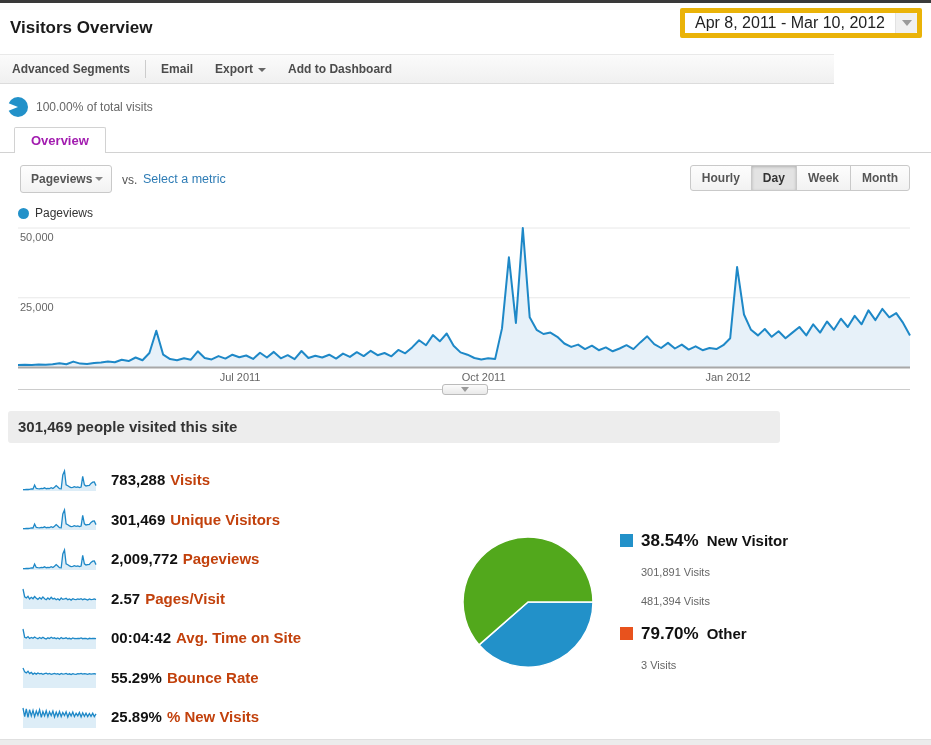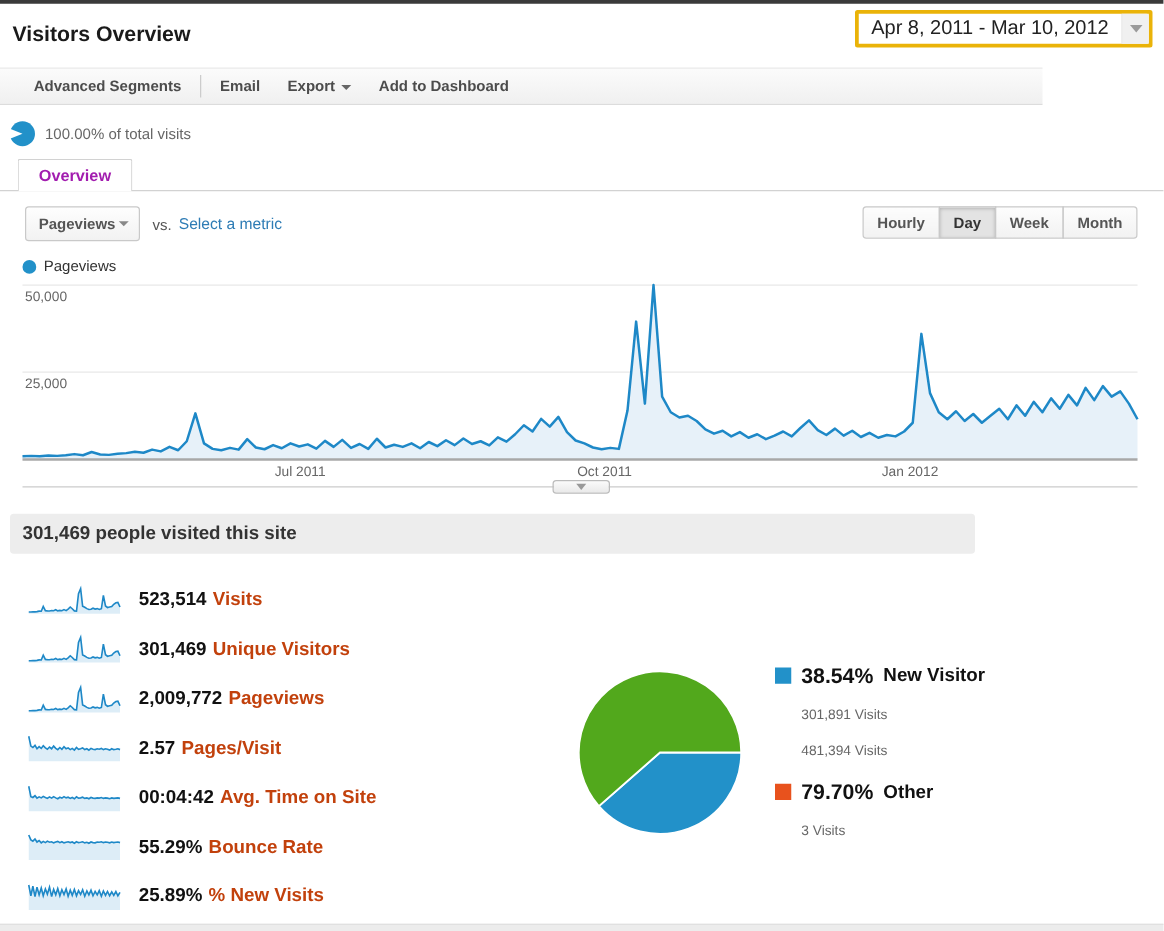--- a/index.html
+++ b/index.html
@@ -8,31 +8,31 @@
     position:relative; width:931px; height:745px; overflow:hidden;
     font-family:"Liberation Sans", sans-serif; background:#fff;
   }
   .topstrip { position:absolute; left:0; top:0; width:931px; height:3px; background:#3a3a3a; }
   .bottomstrip { position:absolute; left:0; top:739px; width:931px; height:6px; background:#ececec; border-top:1px solid #e0e0e0; }
 
   
   .page-title { position:absolute; left:10px; top:18px; font-size:17px; font-weight:bold; color:#1a1a1a; }
   .daterange {
     position:absolute; right:9px; top:8px; height:30px; display:flex; align-items:stretch;
-    background:#fff; border:3px solid #eab308; border-radius:2px; cursor:pointer;
+    background:#fff; border:5px solid #eab308; border-radius:2px; cursor:pointer;
   }
   .dr-text { padding:0 10px; font-size:16px; color:#222; display:flex; align-items:center; white-space:nowrap; }
   .dr-btn { width:22px; background:#f0f0f0; border-left:1px solid #e2e2e2; display:flex; align-items:center; justify-content:center; border-radius:0 2px 2px 0; }
   .tri-down { width:0; height:0; border-left:5px solid transparent; border-right:5px solid transparent; border-top:6px solid #9a9a9a; }
 
   
   .toolbar {
     position:absolute; left:0; top:54px; width:834px; height:30px;
     background:linear-gradient(#fbfbfb,#f0f0f0); border-top:1px solid #e9e9e9; border-bottom:1px solid #dcdcdc;
-    display:flex; align-items:center; padding-left:27px;
+    display:flex; align-items:center; padding-left:12px;
   }
   .tb-item { font-size:12px; font-weight:bold; color:#4c4c4c; cursor:pointer; white-space:nowrap; }
   .tb-sep { width:1px; height:18px; background:#ccc; margin:0 15px; }
   .tb-gap { width:22px; }
   .caret-sm { display:inline-block; width:0; height:0; border-left:4px solid transparent; border-right:4px solid transparent; border-top:4px solid #666; margin-left:5px; vertical-align:middle; }
 
   
   .seg-icon { position:absolute; left:8px; top:97px; width:20px; height:20px; border-radius:50%; background:#2291c9; }
   .seg-icon::after { content:''; position:absolute; left:0; top:50%; transform:translateY(-50%); width:0; height:0;
     border-top:4px solid transparent; border-bottom:4px solid transparent; border-left:10px solid #fff; }
@@ -174,21 +174,21 @@
   </div>
 
   <div class="summary-bar">301,469 people visited this site</div>
 
   <div class="metrics">
     <div class="metric-row">
       <svg class="spark" width="75" height="24" viewBox="0 0 75 24">
           <polygon points="1,23 1.0,21.6 2.7,21.6 4.3,21.4 6.0,21.5 7.6,21.3 9.3,20.9 11.0,21.0 12.6,17.1 14.3,20.5 15.9,20.7 17.6,20.8 19.3,20.4 20.9,20.6 22.6,19.8 24.2,20.7 25.9,20.3 27.5,20.6 29.2,19.7 30.9,20.5 32.5,19.3 34.2,17.6 35.8,19.0 37.5,20.7 39.2,20.9 40.8,7.0 42.5,3.0 44.1,16.9 45.8,17.8 47.5,18.9 49.1,19.6 50.8,19.4 52.4,18.6 54.1,19.3 55.8,18.9 57.4,19.6 59.1,19.0 60.7,8.3 62.4,16.8 64.0,18.0 65.7,17.6 67.4,17.3 69.0,15.4 70.7,14.2 72.3,14.0 74.0,17.6 74,23" fill="rgba(30,136,199,0.15)"></polygon>
           <polyline points="1.0,21.6 2.7,21.6 4.3,21.4 6.0,21.5 7.6,21.3 9.3,20.9 11.0,21.0 12.6,17.1 14.3,20.5 15.9,20.7 17.6,20.8 19.3,20.4 20.9,20.6 22.6,19.8 24.2,20.7 25.9,20.3 27.5,20.6 29.2,19.7 30.9,20.5 32.5,19.3 34.2,17.6 35.8,19.0 37.5,20.7 39.2,20.9 40.8,7.0 42.5,3.0 44.1,16.9 45.8,17.8 47.5,18.9 49.1,19.6 50.8,19.4 52.4,18.6 54.1,19.3 55.8,18.9 57.4,19.6 59.1,19.0 60.7,8.3 62.4,16.8 64.0,18.0 65.7,17.6 67.4,17.3 69.0,15.4 70.7,14.2 72.3,14.0 74.0,17.6" fill="none" stroke="#1e88c7" stroke-width="1.3"></polyline>
         </svg>
-      <span class="m-value">523,514</span>
+      <span class="m-value">783,288</span>
       <span class="m-label">Visits</span>
     </div>
     <div class="metric-row">
       <svg class="spark" width="75" height="24" viewBox="0 0 75 24">
           <polygon points="1,23 1.0,21.6 2.7,21.6 4.3,21.4 6.0,21.5 7.6,21.3 9.3,20.9 11.0,21.0 12.6,17.1 14.3,20.5 15.9,20.7 17.6,20.8 19.3,20.4 20.9,20.6 22.6,19.8 24.2,20.7 25.9,20.3 27.5,20.6 29.2,19.7 30.9,20.5 32.5,19.3 34.2,17.6 35.8,19.0 37.5,20.7 39.2,20.9 40.8,7.0 42.5,3.0 44.1,16.9 45.8,17.8 47.5,18.9 49.1,19.6 50.8,19.4 52.4,18.6 54.1,19.3 55.8,18.9 57.4,19.6 59.1,19.0 60.7,8.3 62.4,16.8 64.0,18.0 65.7,17.6 67.4,17.3 69.0,15.4 70.7,14.2 72.3,14.0 74.0,17.6 74,23" fill="rgba(30,136,199,0.15)"></polygon>
           <polyline points="1.0,21.6 2.7,21.6 4.3,21.4 6.0,21.5 7.6,21.3 9.3,20.9 11.0,21.0 12.6,17.1 14.3,20.5 15.9,20.7 17.6,20.8 19.3,20.4 20.9,20.6 22.6,19.8 24.2,20.7 25.9,20.3 27.5,20.6 29.2,19.7 30.9,20.5 32.5,19.3 34.2,17.6 35.8,19.0 37.5,20.7 39.2,20.9 40.8,7.0 42.5,3.0 44.1,16.9 45.8,17.8 47.5,18.9 49.1,19.6 50.8,19.4 52.4,18.6 54.1,19.3 55.8,18.9 57.4,19.6 59.1,19.0 60.7,8.3 62.4,16.8 64.0,18.0 65.7,17.6 67.4,17.3 69.0,15.4 70.7,14.2 72.3,14.0 74.0,17.6" fill="none" stroke="#1e88c7" stroke-width="1.3"></polyline>
         </svg>
       <span class="m-value">301,469</span>
       <span class="m-label">Unique Visitors</span>
     </div>

